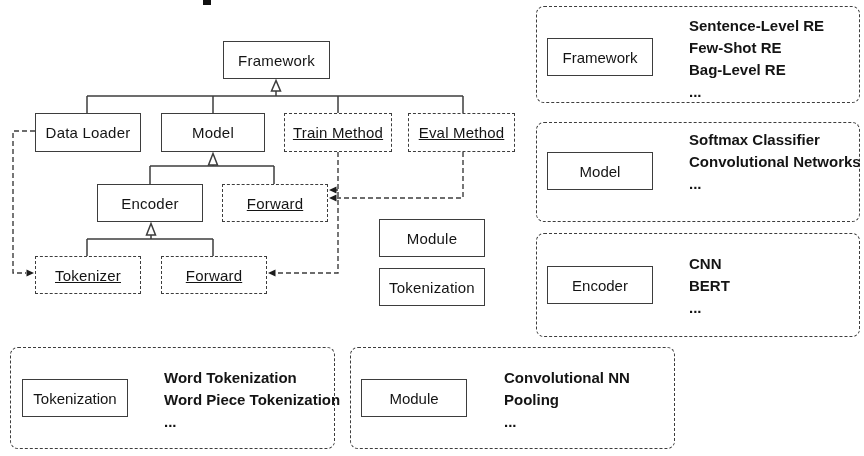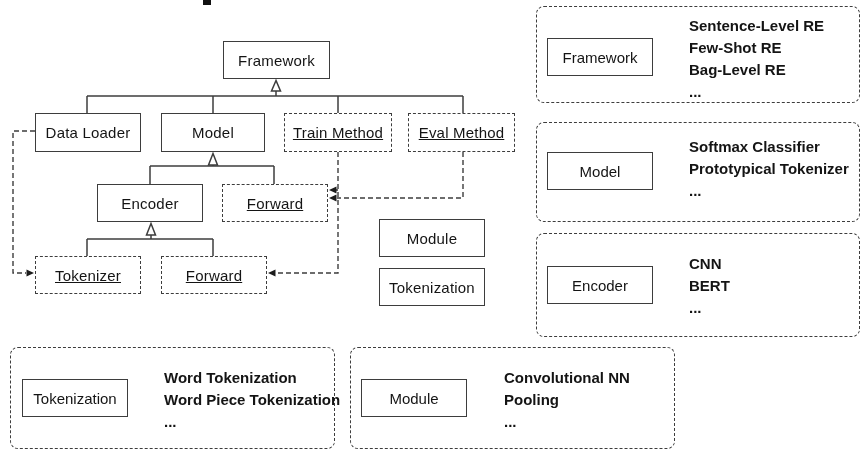--- a/index.html
+++ b/index.html
@@ -93,23 +93,23 @@
     <div class="panel-list" style="left:152px;top:8px">
       <div>Sentence-Level RE</div>
       <div>Few-Shot RE</div>
       <div>Bag-Level RE</div>
       <div>...</div>
     </div>
   </div>
 
   <div class="panel" style="left:536px;top:122px;width:324px;height:100px">
     <div class="label-box" style="left:10px;top:29px">Model</div>
-    <div class="panel-list" style="left:152px;top:13px">
+    <div class="panel-list" style="left:152px;top:6px">
       <div>Softmax Classifier</div>
-      <div>Prototypical Tokenizer</div>
+      <div>Convolutional Networks</div>
       <div>...</div>
     </div>
   </div>
 
   <div class="panel" style="left:536px;top:233px;width:324px;height:104px">
     <div class="label-box" style="left:10px;top:32px">Encoder</div>
     <div class="panel-list" style="left:152px;top:19px">
       <div>CNN</div>
       <div>BERT</div>
       <div>...</div>

